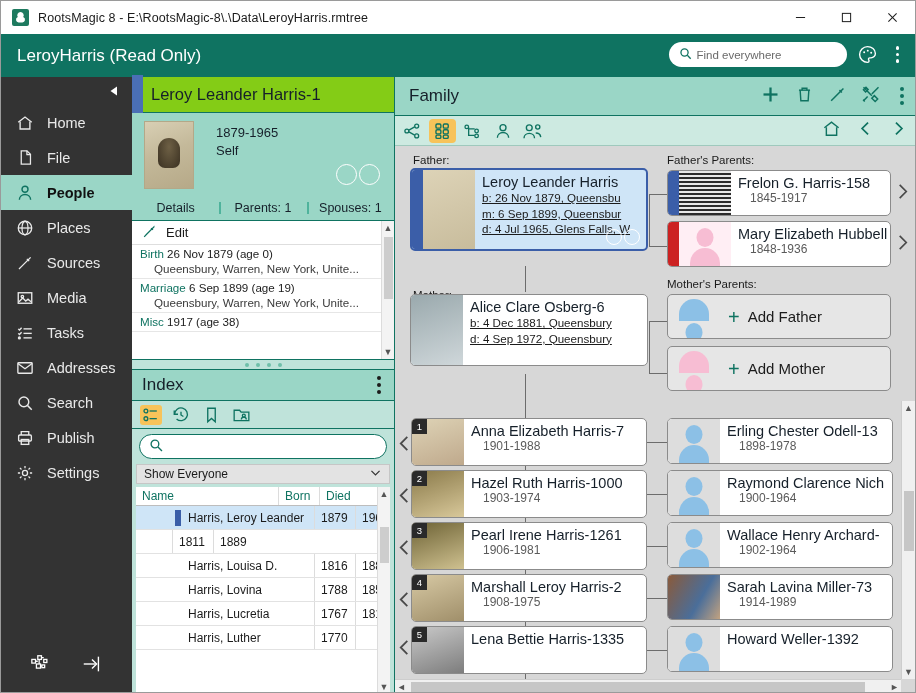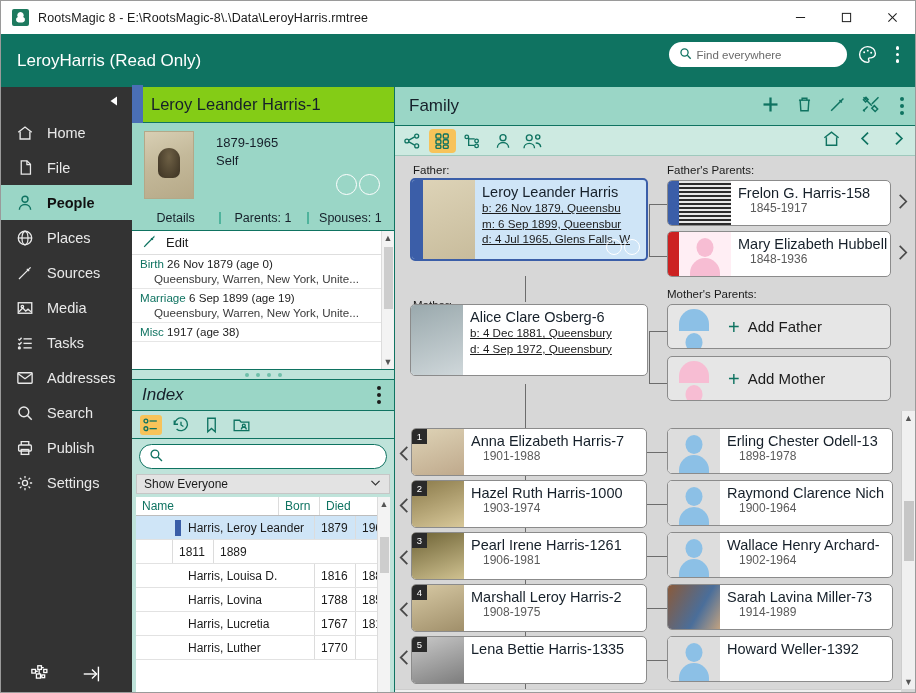--- a/index.html
+++ b/index.html
@@ -38,21 +38,21 @@
   }
   .winbtns { position: absolute; right: 0; top: 0; height: 33px; display: flex; }
   .winbtn {
     width: 46px; height: 33px;
     display: flex; align-items: center; justify-content: center;
     color: #202020;
   }
 
   
   .appbar {
-    height: 53px; background: #0f7361;
+    height: 43px; background: #0f7361;
     display: flex; align-items: center; position: relative;
   }
   .appbar-title {
     color: #ffffff; font-size: 17px; margin-left: 16px; white-space: nowrap;
   }
   .appbar-right {
     position: absolute; right: 8px; top: 0; height: 41px;
     display: flex; align-items: center; gap: 10px;
   }
   .findbox {
@@ -172,21 +172,21 @@
   }
   .facts-sb .thumb { position:absolute; top:16px; width: 9px; height: 62px; background: #cdcdcd; }
   .dots-row {
     height: 9px; background: #bfe3da; display: flex; align-items: center;
     justify-content: center; gap: 7px;
   }
   .dots-row i { width: 4px; height: 4px; border-radius: 50%; background: #6fbfa9; display:block; }
 
   .index-head {
     background: #9ad6c6; height: 32px; display: flex; align-items: center;
-    border-top: 1px solid #0f7361; border-bottom: 1px solid #0f7361; position: relative; font-style: italic;
+    border-top: 1px solid #0f7361; border-bottom: 1px solid #0f7361; position: relative;
   }
   .index-title { font-size: 17px; color: #16202a; margin-left: 10px; }
   .index-kebab { position: absolute; right: 13px; display:flex; flex-direction: column; gap: 3px; }
   .index-kebab i { width: 4px; height: 4px; border-radius: 50%; background: #1b1b1b; display: block; }
 
   .index-tools {
     background: #bfe3da; height: 28px; display: flex; align-items: center; gap: 8px;
     padding-left: 8px; border-bottom: 1px solid #0f7361;
   }
   .itool { width: 22px; height: 20px; display: flex; align-items: center; justify-content: center; color: #0f7361; }

